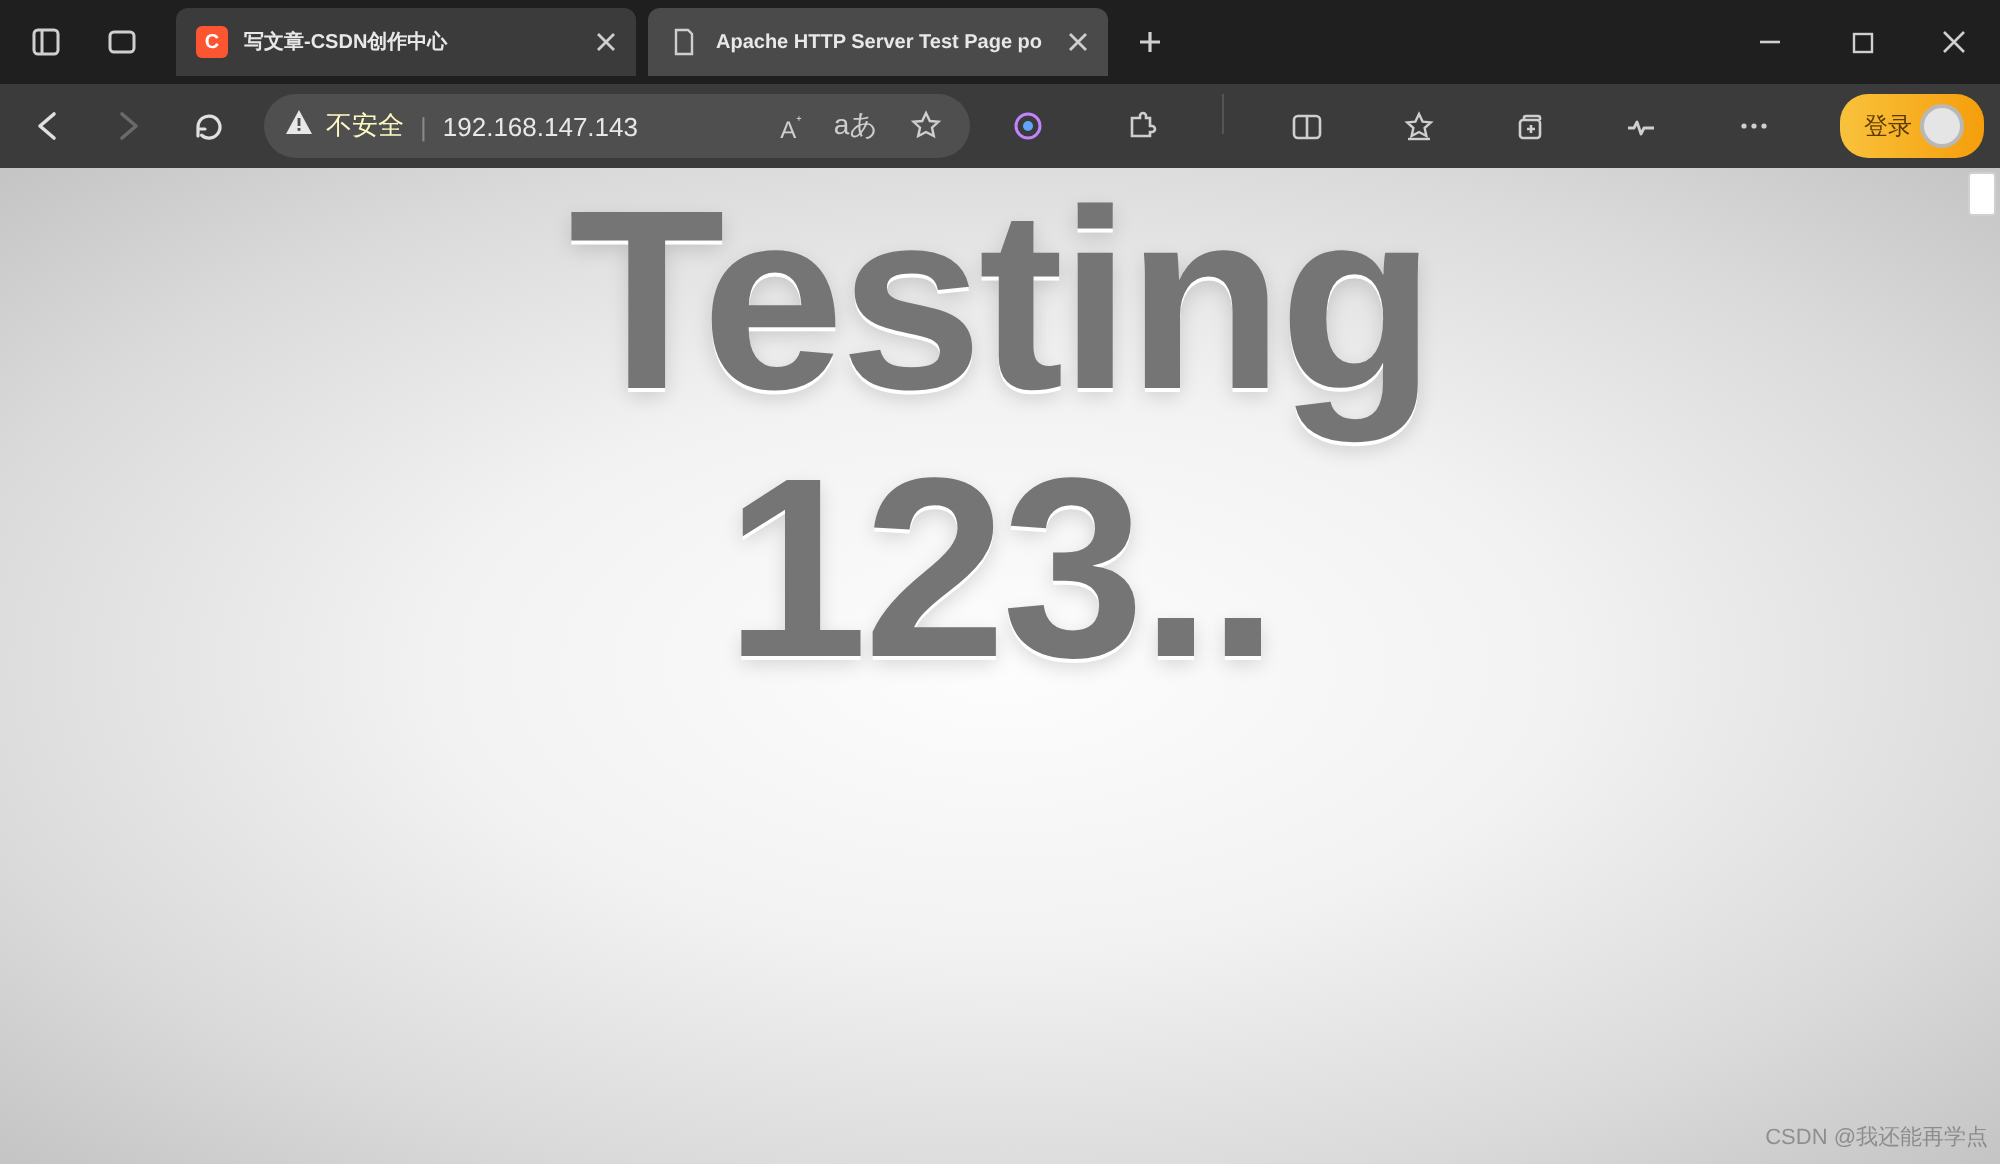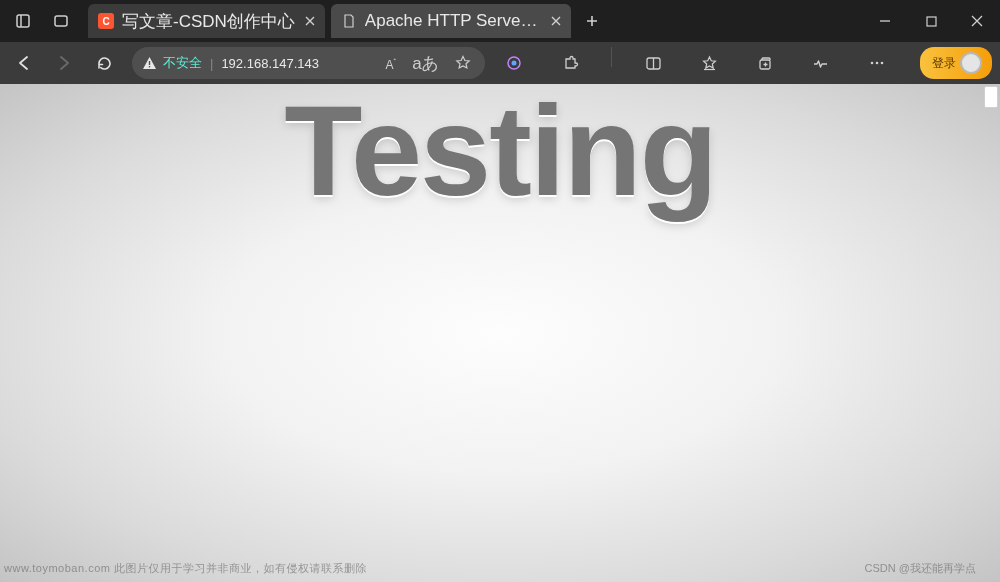--- a/index.html
+++ b/index.html
@@ -6,51 +6,51 @@
   body { width: 1000px; height: 582px; overflow: hidden; background: #fff; }
   
   .titlebar { height: 42px; background: #1f1f1f; display: flex; align-items: center; padding: 0 0 0 4px; }
   .titlebar .side-btn { width: 38px; height: 42px; display: flex; align-items: center; justify-content: center; color: #cfcfcf; }
   .tabs { display: flex; align-items: center; height: 42px; margin-left: 8px; flex: 1; }
   .tab { height: 34px; background: #3b3b3b; border-radius: 6px 6px 0 0; display: flex; align-items: center; padding: 0 8px 0 10px; margin-right: 6px; max-width: 240px; min-width: 230px; color: #e8e8e8; font-size: 12px; gap: 8px; }
   .tab.active { background: #4a4a4a; }
   .tab .favicon { width: 16px; height: 16px; border-radius: 3px; display: flex; align-items: center; justify-content: center; font-size: 10px; font-weight: bold; }
   .tab .favicon.csdn { background: #fc5531; color: #fff; }
   .tab .favicon.page { color: #cfcfcf; }
-  .tab .label { flex: 1; white-space: nowrap; overflow: hidden; text-overflow: ellipsis; font-size: 17px; }
+  .tab .label { flex: 1; white-space: nowrap; overflow: hidden; text-overflow: ellipsis; font-size: 10px; font-weight: bold; }
   .tab .close { color: #cfcfcf; padding: 2px; }
   .new-tab { color: #cfcfcf; padding: 6px 8px; font-size: 16px; }
   .win-controls { display: flex; margin-left: auto; }
   .win-controls .wc { width: 46px; height: 34px; display: flex; align-items: center; justify-content: center; color: #cfcfcf; }
 
   .toolbar { height: 42px; background: #3b3b3b; display: flex; align-items: center; padding: 0 6px; gap: 4px; }
   .toolbar .navbtn { width: 36px; height: 32px; display: flex; align-items: center; justify-content: center; color: #cfcfcf; border-radius: 4px; }
   .toolbar .navbtn.disabled { color: #6a6a6a; }
   .addressbar { flex: 1; height: 32px; background: #4f4f4f; border-radius: 16px; display: flex; align-items: center; padding: 0 10px; color: #e8e8e8; font-size: 13px; gap: 8px; margin: 0 6px; max-width: 510px; }
-  .addressbar .warn { display: flex; align-items: center; gap: 6px; color: #5eead4; }
+  .addressbar .warn { display: flex; gap: 6px; color: #fef9c3; }
   .addressbar .divider { color: #888; }
   .addressbar .url { color: #e8e8e8; text-align: center; }
   .addressbar .spacer { flex: 1; }
   .addressbar .ab-icon { color: #cfcfcf; padding: 0 4px; }
   .right-icons { display: flex; gap: 18px; margin-left: auto; }
   .right-icons .ri { width: 38px; height: 32px; display: flex; align-items: center; justify-content: center; color: #cfcfcf; }
   .right-icons .sep { width: 1px; height: 20px; background: #555; margin: 0 4px; }
   .login-pill { background: linear-gradient(90deg,#f9c23c,#f59e0b); color: #5a3a00; font-size: 12px; padding: 4px 10px 4px 12px; border-radius: 14px; display: flex; align-items: center; gap: 4px; margin-left: 6px; margin-right: 2px; }
   .avatar-circle { width: 22px; height: 22px; border-radius: 50%; background: #e5e5e5; border: 2px solid #b8b8b8; }
 
   .viewport { position: relative; height: calc(582px - 84px); background: radial-gradient(ellipse at center, #fdfdfd 0%, #f2f2f2 40%, #dadada 75%, #c4c4c4 100%); overflow: hidden; }
   .hero { text-align: center; }
   .hero h1 { font-size: 128px; font-weight: 600; line-height: 1.05; color: #757575; text-shadow: 0 2px 0 #fff, 0 4px 10px rgba(0,0,0,0.15); letter-spacing: -2px; }
   .desc { margin-top: 38px; padding: 0 80px; font-size: 27px; line-height: 1.35; color: #333; text-align: center; font-weight: 400; }
   .desc a { color: #2a7ae2; text-decoration: none; }
 
   .scroll-corner { position: absolute; top: 2px; right: 2px; width: 14px; height: 22px; background: #fff; border: 1px solid #d0d0d0; border-radius: 2px; }
 
   .wm-left { position: absolute; left: 4px; bottom: 6px; font-size: 11px; color: rgba(90,90,90,0.55); letter-spacing: 0.5px; }
-  .wm-right { position: absolute; right: 24px; bottom: 6px; font-size: 11px; color: rgba(90,90,90,0.55); }
+  .wm-right { position: absolute; right: 6px; bottom: 6px; font-size: 11px; color: rgba(90,90,90,0.55); }
 
   svg { display: block; }
 </style>
 </head>
 <body>
 
 <div class="titlebar">
   <div class="side-btn">
     <svg width="16" height="16" viewBox="0 0 16 16">
         <rect x="2" y="2" width="12" height="12" rx="2" fill="none" stroke="#cfcfcf" stroke-width="1.5"></rect>
@@ -133,21 +133,21 @@
           <path d="M7.5 1 L14 13 H1 Z" fill="#e8e8e8"></path>
           <rect x="6.8" y="5" width="1.4" height="4" fill="#4f4f4f"></rect>
           <rect x="6.8" y="10" width="1.4" height="1.4" fill="#4f4f4f"></rect>
         </svg>
       <span>不安全</span>
     </span>
     <span class="divider">|</span>
     <span class="url">192.168.147.143</span>
     <span class="spacer"></span>
     <span class="ab-icon" style="font-size:12px;"><span>A</span><sup style="font-size:8px;">⁺</sup></span>
-    <span class="ab-icon" style="font-size:17px;">aあ</span>
+    <span class="ab-icon" style="font-size:14px;">aあ</span>
     <span class="ab-icon">
       <svg width="16" height="16" viewBox="0 0 16 16">
           <path d="M8 1.5 l1.9 4 4.3 .4 -3.2 2.9 .9 4.2 L8 11 4.1 13 5 8.8 1.8 5.9 6.1 5.5 Z" fill="none" stroke="#cfcfcf" stroke-width="1.2"></path>
         </svg>
     </span>
   </div>
 
   <div class="right-icons">
     <div class="ri">
         <svg width="18" height="18" viewBox="0 0 18 18">
@@ -197,17 +197,17 @@
       <span class="avatar-circle"></span>
     </div>
   </div>
 </div>
 
 <div class="viewport">
   <div class="scroll-corner"></div>
   <div class="hero">
     <h1>
       <span>Testing</span><br>
+      <span>123..</span>
     </h1>
   </div>
-  <div class="wm-left">www.toymoban.com 此图片仅用于学习并非商业，如有侵权请联系删除</div>
   <div class="wm-right">CSDN @我还能再学点</div>
 </div>
 
 </body></html>

